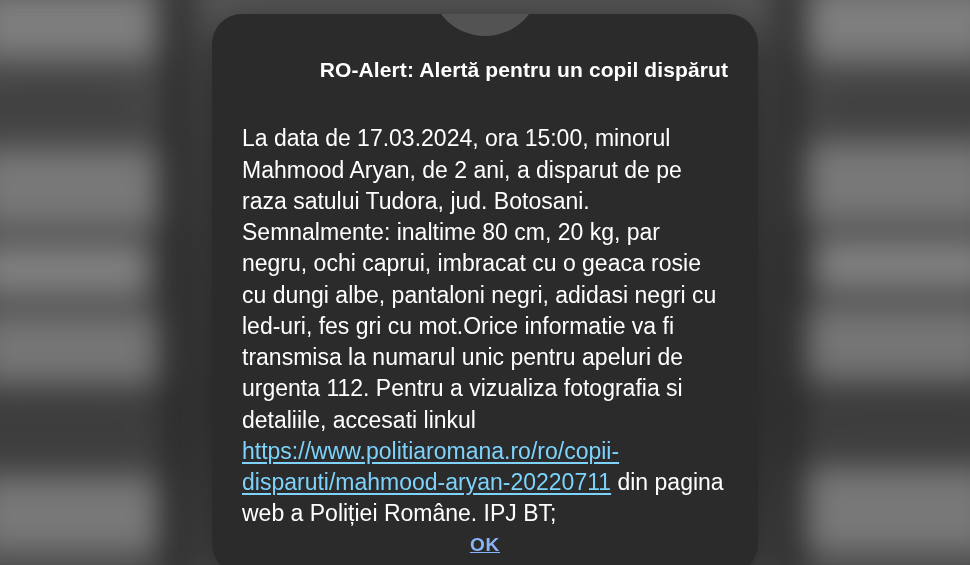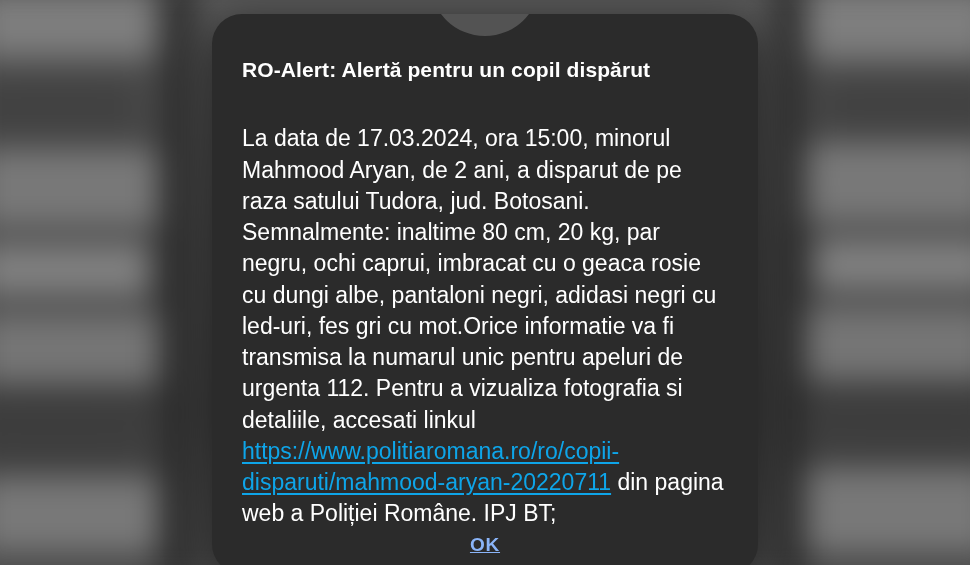--- a/index.html
+++ b/index.html
@@ -86,39 +86,39 @@
     background: #2b2b2b;
     border-radius: 30px;
     box-shadow: 0 10px 40px rgba(0,0,0,0.55);
     color: #ffffff;
     box-sizing: border-box;
     padding: 34px 30px 0 30px;
     overflow: hidden;
   }
 
   #dialog-title {
-    text-align: left;
+    text-align: right;
     font-size: 21px;
     font-weight: bold;
     line-height: 1.3;
     letter-spacing: 0.1px;
     margin: 8px 0 0 0;
     color: #ffffff;
   }
 
   #dialog-body {
     margin-top: 40px;
     font-size: 23px;
     line-height: 1.36;
     color: #ffffff;
     word-wrap: break-word;
   }
 
   #dialog-body .link {
-    color: #0ea5e9;
+    color: #7dd3fc;
     text-decoration: underline;
     text-underline-offset: 3px;
     cursor: pointer;
   }
 
   #dialog-actions {
     position: absolute;
     left: 0;
     right: 0;
     bottom: 0;

